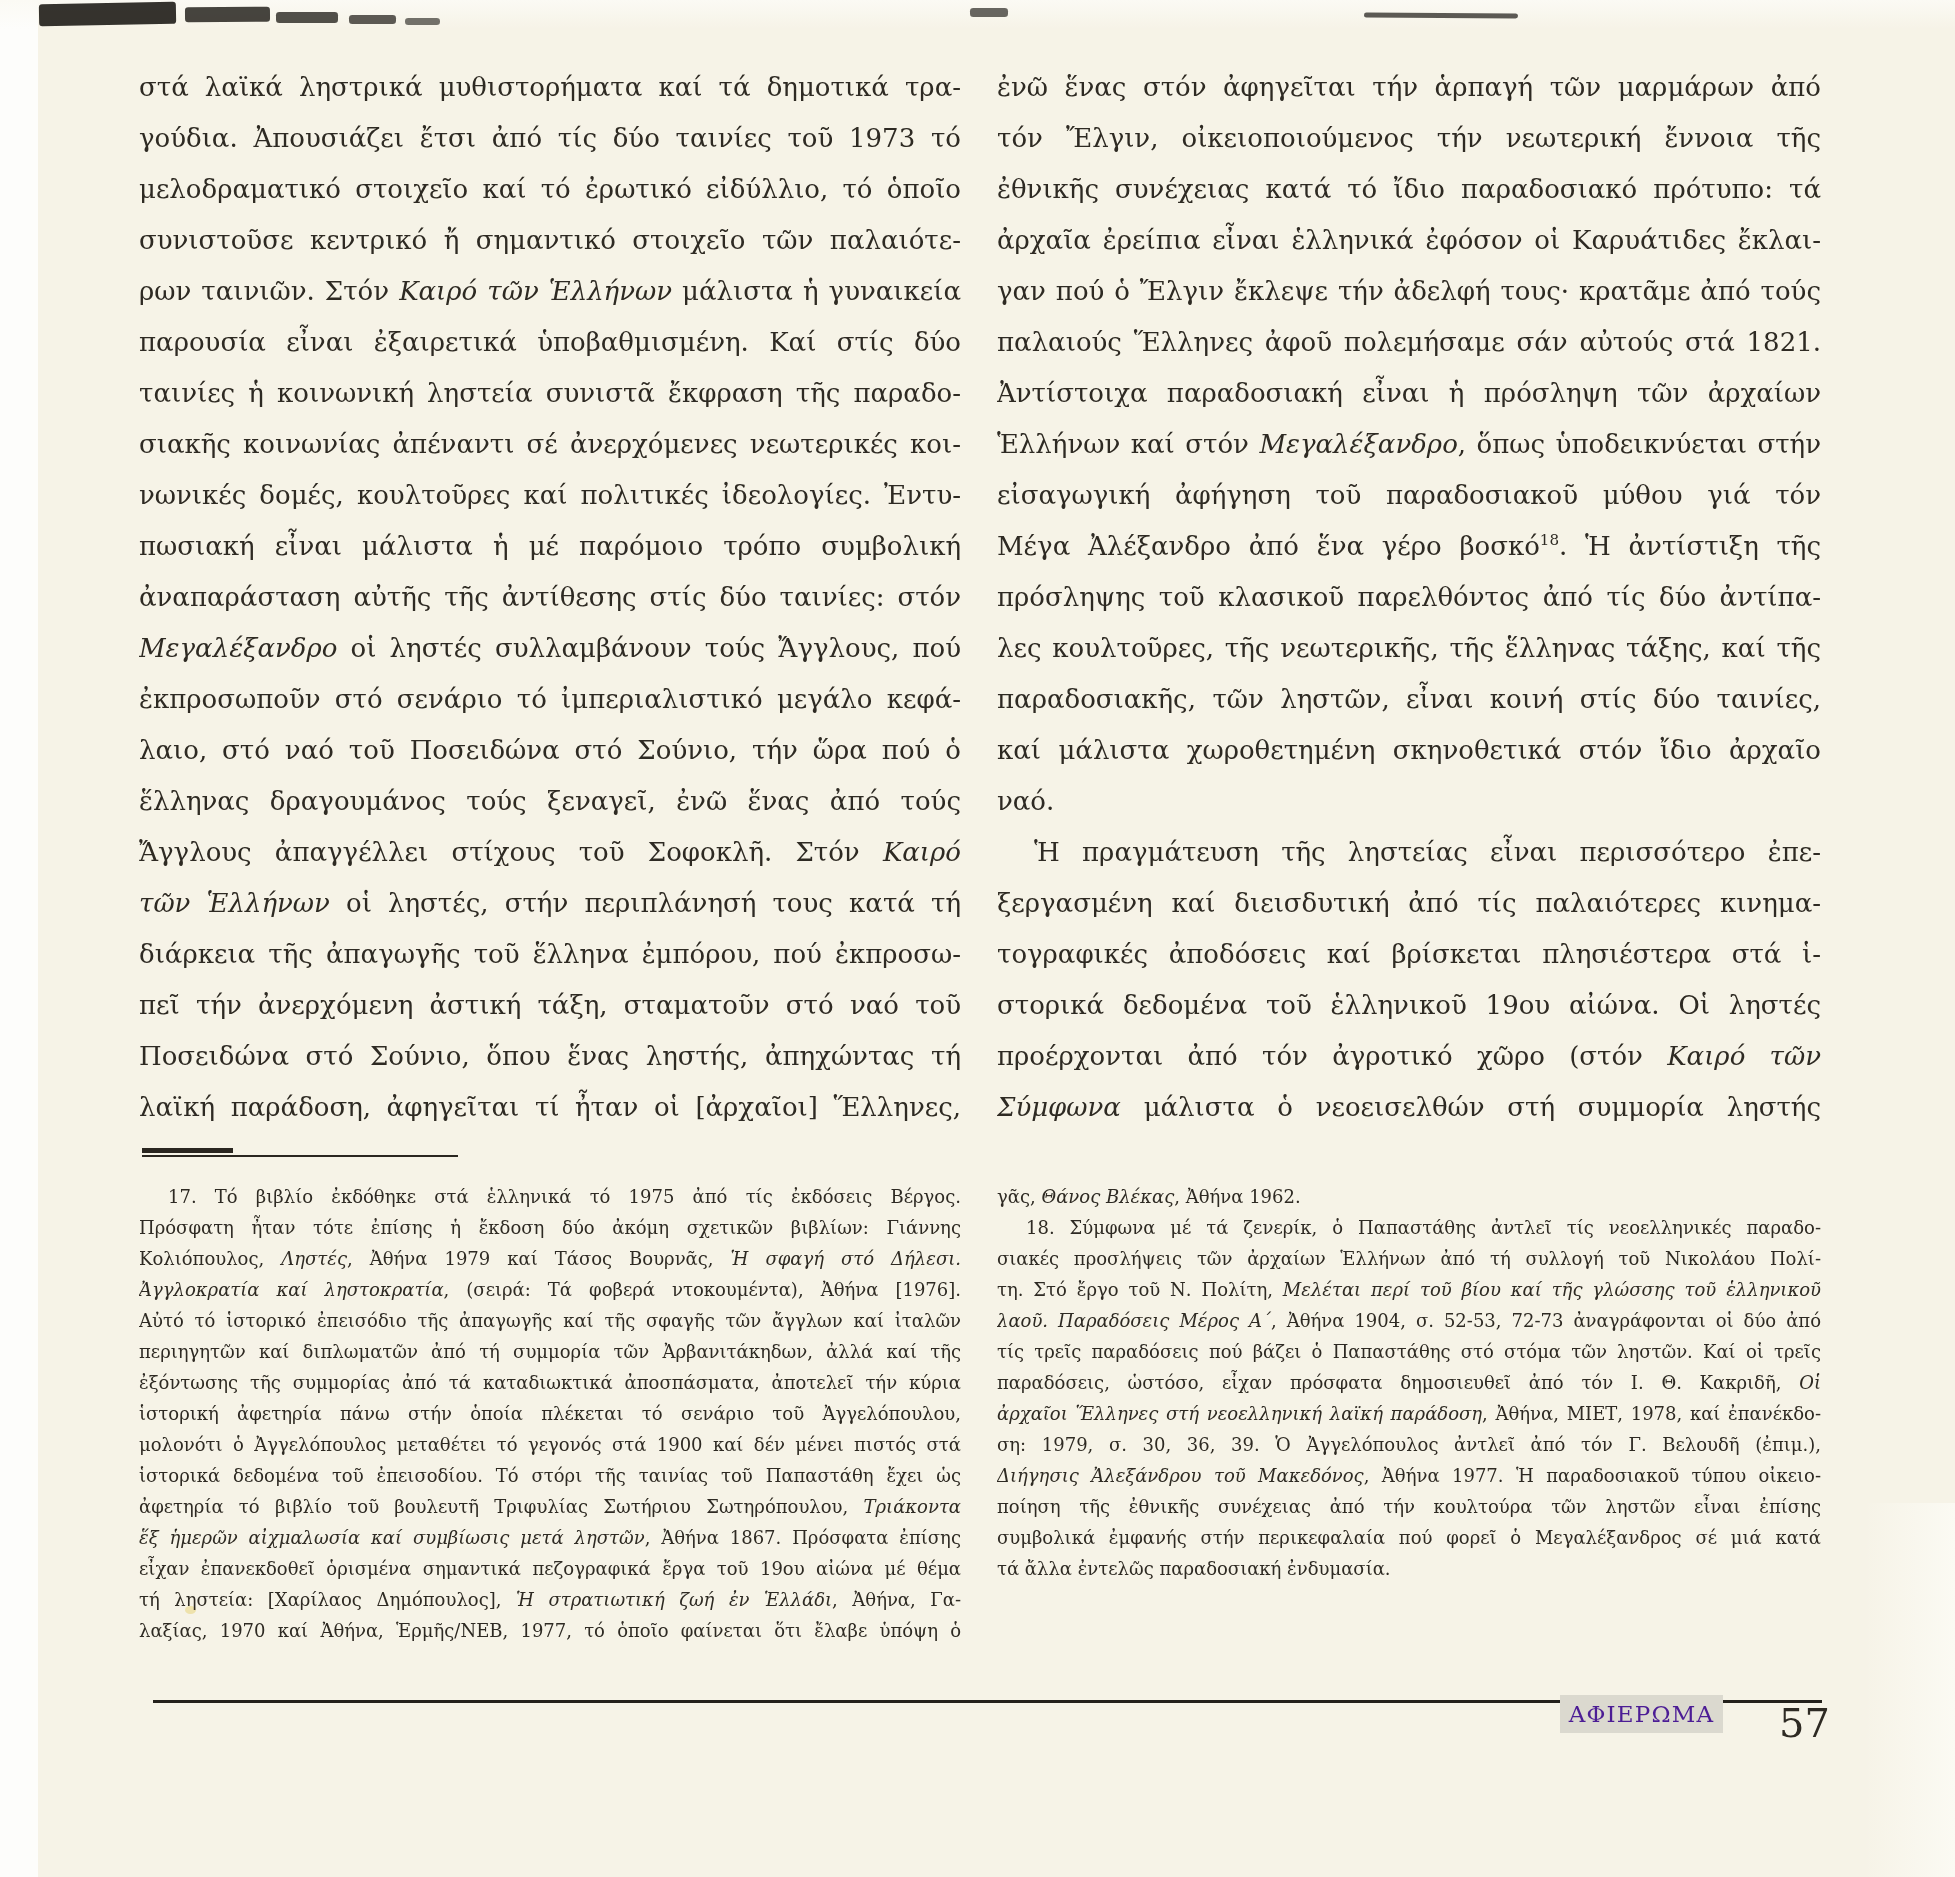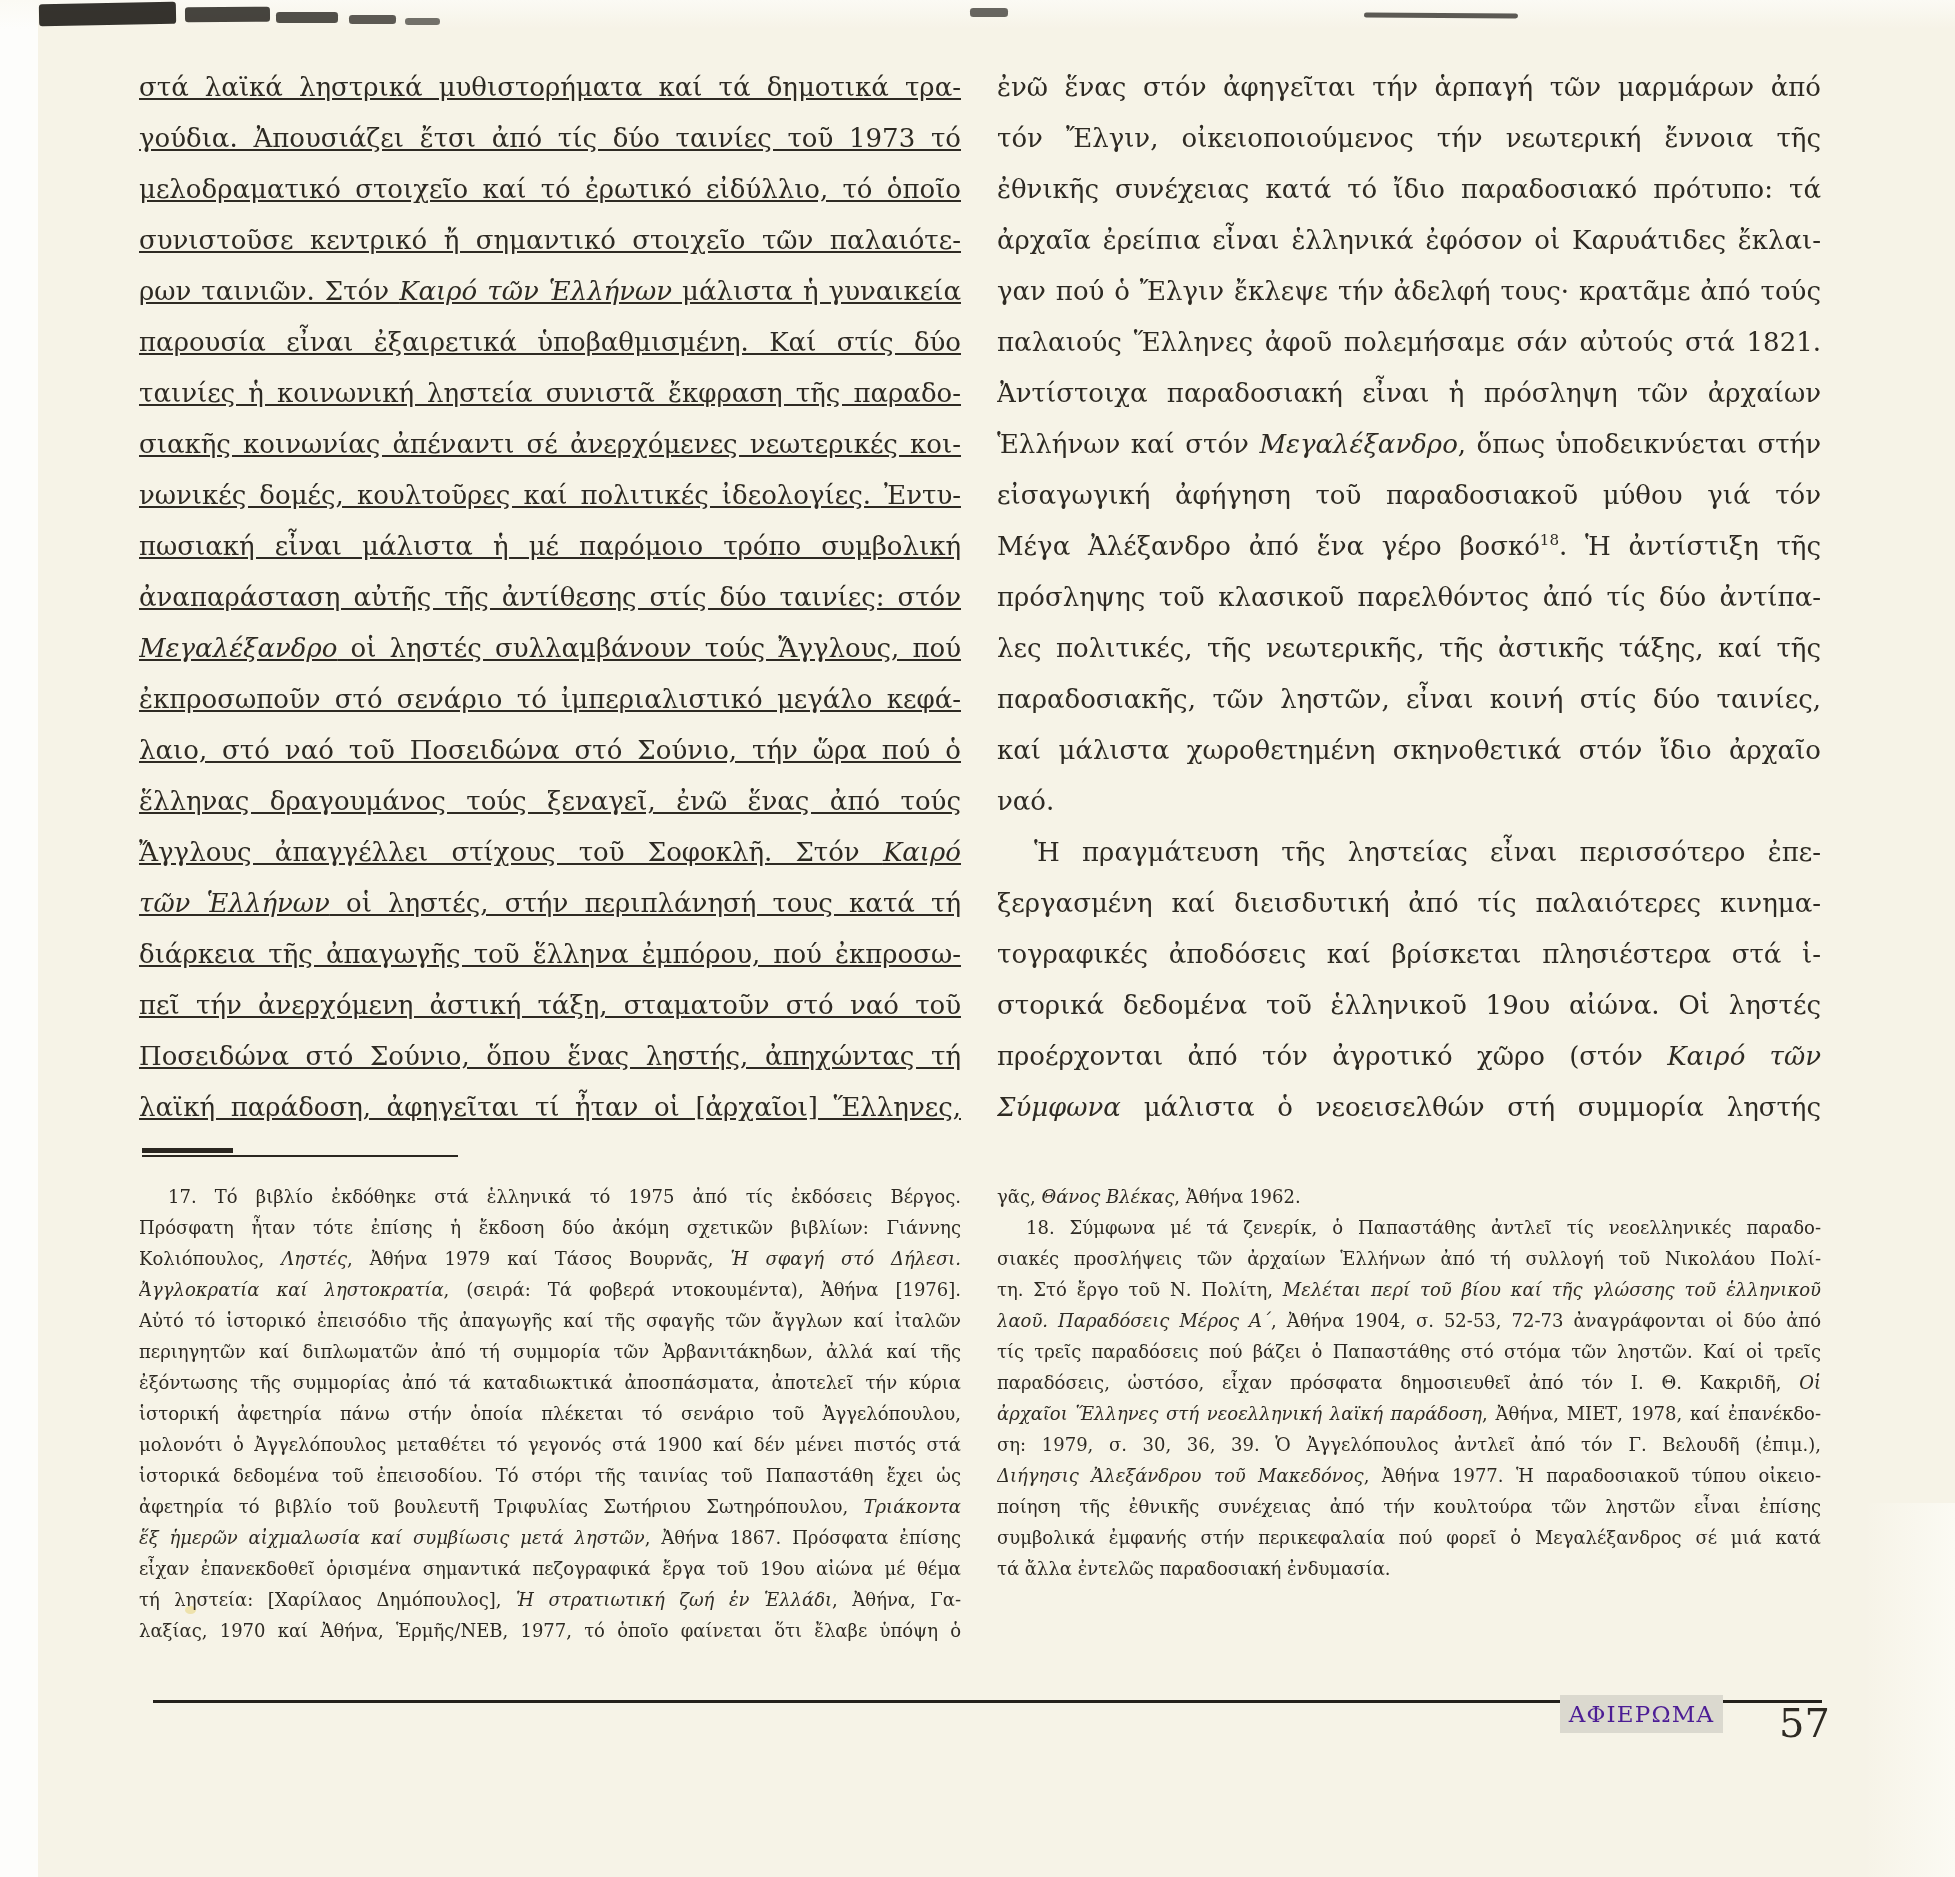--- a/index.html
+++ b/index.html
@@ -61,21 +61,21 @@
 
   <div class="art" style="left:39px;top:2.5px;width:137px;height:21.6px;transform:rotate(-1deg);"></div>
   <div class="art" style="left:185px;top:6.6px;width:85px;height:15px;transform:rotate(-0.5deg);opacity:.8;"></div>
   <div class="art" style="left:276px;top:11.6px;width:62px;height:11.6px;opacity:.75;"></div>
   <div class="art" style="left:349px;top:15px;width:47px;height:9px;opacity:.7;"></div>
   <div class="art" style="left:405px;top:18px;width:35px;height:7px;opacity:.6;"></div>
   <div class="art" style="left:970px;top:8.3px;width:38px;height:8.3px;opacity:.65;"></div>
   <div class="art" style="left:1364px;top:12.5px;width:154px;height:5.4px;transform:rotate(0.4deg);opacity:.7;"></div>
   <div class="dot-stain" style="left:185px;top:1606px;"></div>
 
-  <div class="col body" style="left:139px;top:62px;width:822px;text-decoration:underline;">
+  <div class="col body" style="left:139px;top:62px;width:822px;">
     <div class="ln">στά λαϊκά ληστρικά μυθιστορήματα καί τά δημοτικά τρα-</div>
     <div class="ln">γούδια. Ἀπουσιάζει ἔτσι ἀπό τίς δύο ταινίες τοῦ 1973 τό</div>
     <div class="ln">μελοδραματικό στοιχεῖο καί τό ἐρωτικό εἰδύλλιο, τό ὁποῖο</div>
     <div class="ln">συνιστοῦσε κεντρικό ἤ σημαντικό στοιχεῖο τῶν παλαιότε-</div>
     <div class="ln">ρων ταινιῶν. Στόν <i>Καιρό τῶν Ἑλλήνων</i> μάλιστα ἡ γυναικεία</div>
     <div class="ln">παρουσία εἶναι ἐξαιρετικά ὑποβαθμισμένη. Καί στίς δύο</div>
     <div class="ln">ταινίες ἡ κοινωνική ληστεία συνιστᾶ ἔκφραση τῆς παραδο-</div>
     <div class="ln">σιακῆς κοινωνίας ἀπέναντι σέ ἀνερχόμενες νεωτερικές κοι-</div>
     <div class="ln">νωνικές δομές, κουλτοῦρες καί πολιτικές ἰδεολογίες. Ἐντυ-</div>
     <div class="ln">πωσιακή εἶναι μάλιστα ἡ μέ παρόμοιο τρόπο συμβολική</div>
@@ -97,21 +97,21 @@
     <div class="ln">τόν Ἔλγιν, οἰκειοποιούμενος τήν νεωτερική ἔννοια τῆς</div>
     <div class="ln">ἐθνικῆς συνέχειας κατά τό ἴδιο παραδοσιακό πρότυπο: τά</div>
     <div class="ln">ἀρχαῖα ἐρείπια εἶναι ἑλληνικά ἐφόσον οἱ Καρυάτιδες ἔκλαι-</div>
     <div class="ln">γαν πού ὁ Ἔλγιν ἔκλεψε τήν ἀδελφή τους· κρατᾶμε ἀπό τούς</div>
     <div class="ln">παλαιούς Ἕλληνες ἀφοῦ πολεμήσαμε σάν αὐτούς στά 1821.</div>
     <div class="ln">Ἀντίστοιχα παραδοσιακή εἶναι ἡ πρόσληψη τῶν ἀρχαίων</div>
     <div class="ln">Ἑλλήνων καί στόν <i>Μεγαλέξανδρο</i>, ὅπως ὑποδεικνύεται στήν</div>
     <div class="ln">εἰσαγωγική ἀφήγηση τοῦ παραδοσιακοῦ μύθου γιά τόν</div>
     <div class="ln">Μέγα Ἀλέξανδρο ἀπό ἕνα γέρο βοσκό<sup>18</sup>. Ἡ ἀντίστιξη τῆς</div>
     <div class="ln">πρόσληψης τοῦ κλασικοῦ παρελθόντος ἀπό τίς δύο ἀντίπα-</div>
-    <div class="ln">λες πολιτικές, τῆς νεωτερικῆς, τῆς ἀστικῆς τάξης, καί τῆς</div>
+    <div class="ln">λες κουλτοῦρες, τῆς νεωτερικῆς, τῆς ἕλληνας τάξης, καί τῆς</div>
     <div class="ln">παραδοσιακῆς, τῶν ληστῶν, εἶναι κοινή στίς δύο ταινίες,</div>
     <div class="ln">καί μάλιστα χωροθετημένη σκηνοθετικά στόν ἴδιο ἀρχαῖο</div>
     <div class="ln end">ναό.</div>
     <div class="ln ind">Ἡ πραγμάτευση τῆς ληστείας εἶναι περισσότερο ἐπε-</div>
     <div class="ln">ξεργασμένη καί διεισδυτική ἀπό τίς παλαιότερες κινημα-</div>
     <div class="ln">τογραφικές ἀποδόσεις καί βρίσκεται πλησιέστερα στά ἱ-</div>
     <div class="ln">στορικά δεδομένα τοῦ ἑλληνικοῦ 19ου αἰώνα. Οἱ ληστές</div>
     <div class="ln">προέρχονται ἀπό τόν ἀγροτικό χῶρο (στόν <i>Καιρό τῶν</i></div>
     <div class="ln"><i>Σύμφωνα</i> μάλιστα ὁ νεοεισελθών στή συμμορία ληστής</div>
   </div>

